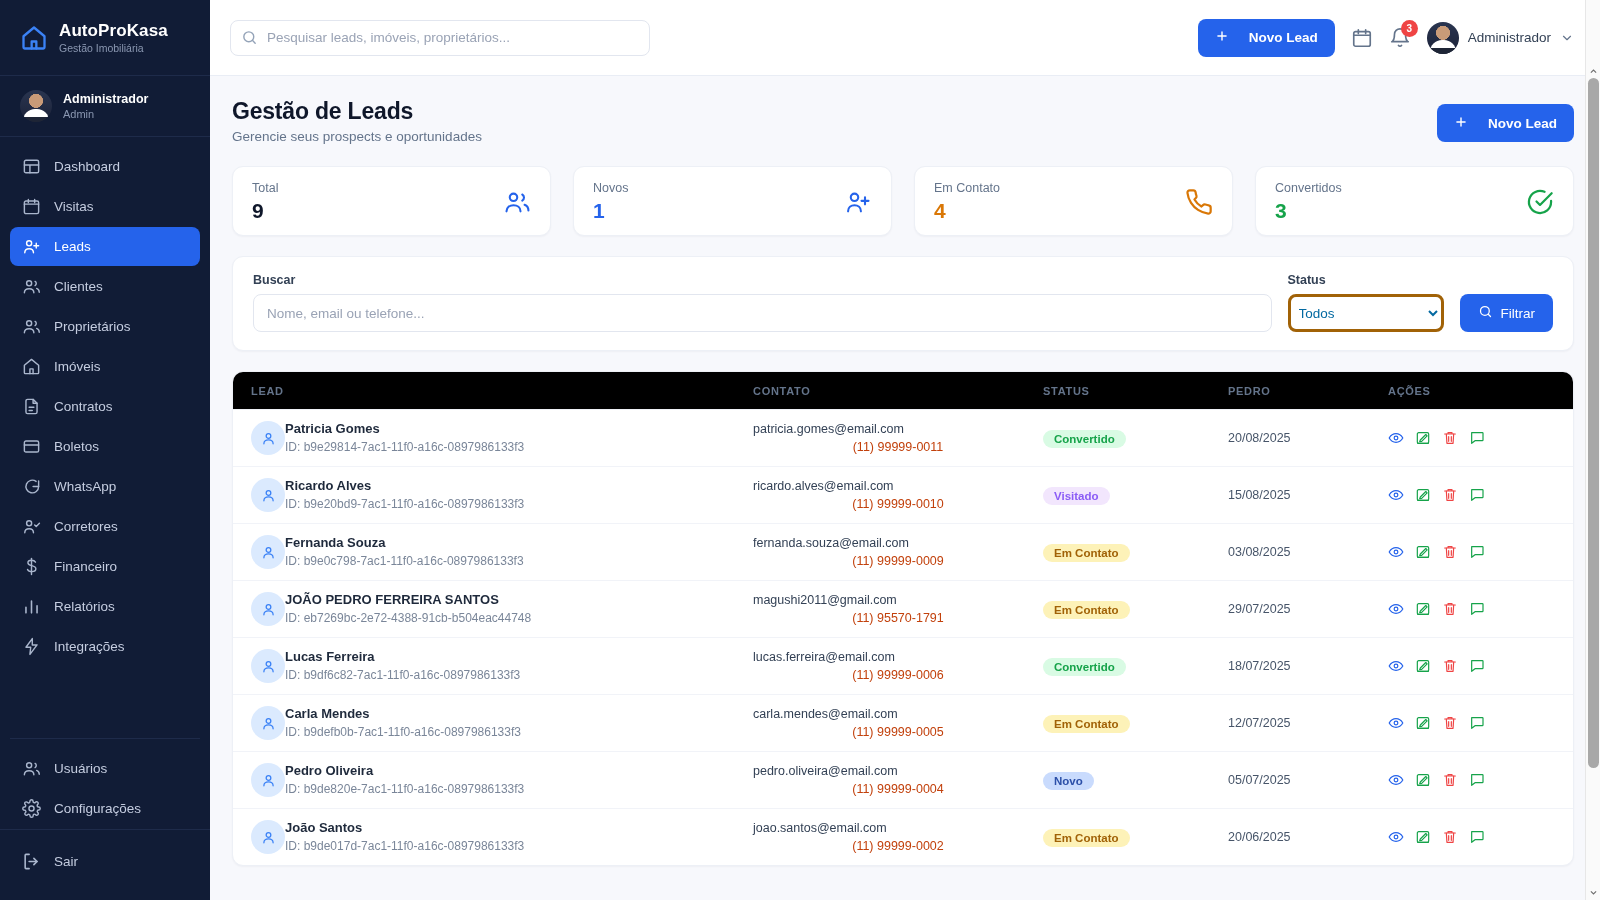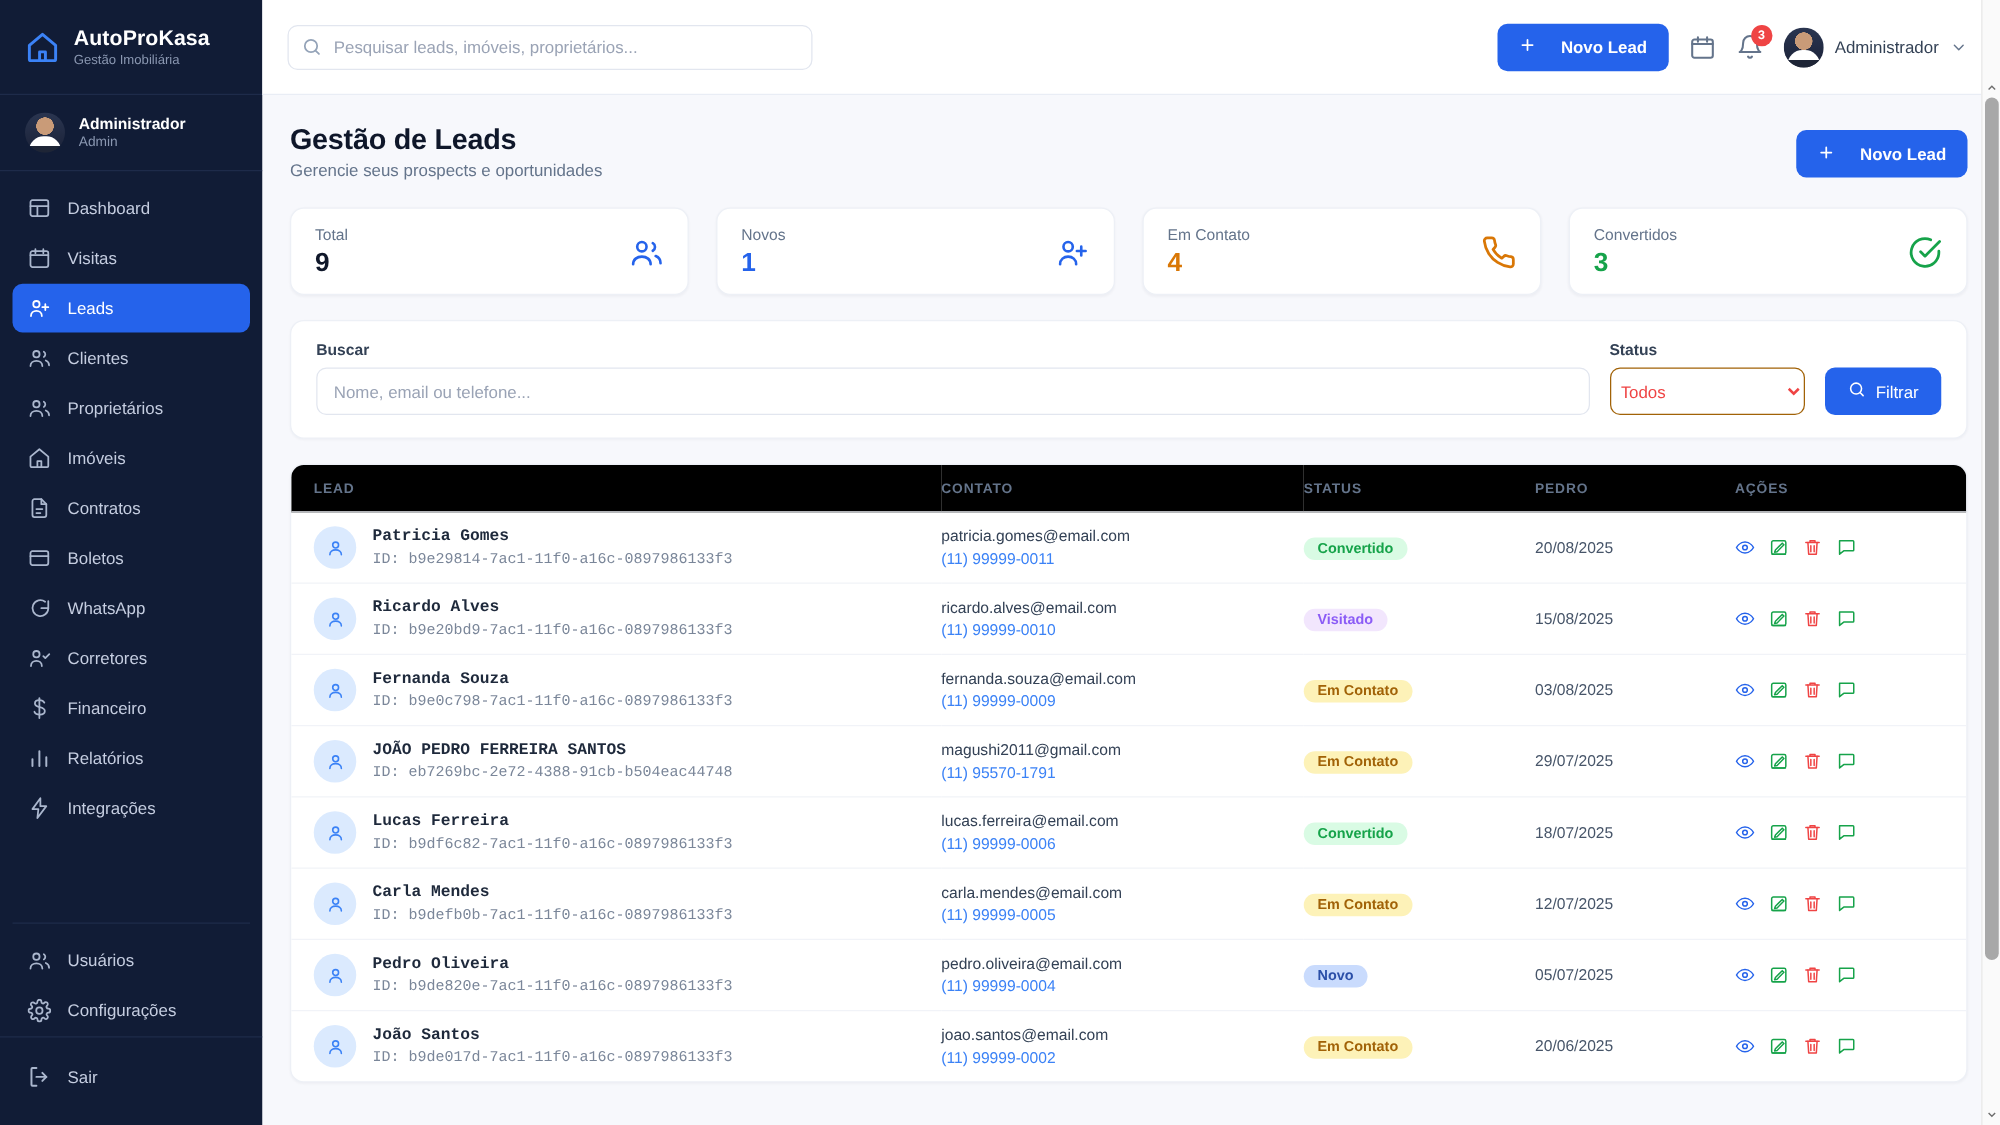--- a/index.html
+++ b/index.html
@@ -142,22 +142,22 @@
   .f-col { display: flex; flex-direction: column; gap: 7px; }
   .f-col.grow { flex: 1 1 auto; }
   .f-label { font-size: 12.5px; color: #334155; font-weight: bold; }
   .f-input {
     height: 38px; border: 1px solid #e2e6ef; border-radius: 8px; padding: 0 13px;
     font-size: 13.5px; color: #1e293b; outline: none; background: #fff;
     font-family: "Liberation Sans", sans-serif; width: 100%;
   }
   .f-input::placeholder { color: #9aa3b5; }
   .f-select {
-    height: 38px; width: 156px; border: 1px solid #a16207; border-radius: 8px;
-    padding: 0 4px; font-size: 13.5px; color: #ef4444; background: #fff;
+    height: 38px; width: 156px; border: 3px solid #a16207; border-radius: 8px;
+    padding: 0 4px; font-size: 13.5px; color: #0369a1; background: #fff;
     font-family: "Liberation Sans", sans-serif; outline: none;
   }
   .btn-filter {
     background: #2563eb; color: #fff; border: none; border-radius: 8px; height: 38px;
     padding: 0 18px; font-size: 13.5px; display: flex; align-items: center; gap: 8px;
     cursor: pointer; font-family: "Liberation Sans", sans-serif;
   }
 
   .table-card {
     margin-top: 20px; background: #fff; border: 1px solid #edf0f6;
@@ -170,30 +170,30 @@
     font-weight: bold; background: #000000; padding: 13px 0 12px 0;
     border-bottom: 1px solid #eef1f6;
   }
   th.c-lead   { width: 520px; padding-left: 18px; }
   th.c-contact{ width: 290px; }
   th.c-status { width: 185px; }
   th.c-date   { width: 160px; }
   th.c-actions{ width: auto; }
   tbody td { border-bottom: 1px solid #f1f3f8; padding: 11px 0; vertical-align: middle; }
   tbody tr:last-child td { border-bottom: none; }
-  .lead-cell { display: flex; align-items: flex-start; gap: 13px; padding-left: 18px; font-family: Liberation Mono, monospace; }
+  .lead-cell { display: flex; align-items: flex-start; padding-left: 18px; }
   .lead-av {
     width: 34px; height: 34px; border-radius: 50%; background: #dbeafe;
     display: flex; align-items: center; justify-content: center; flex: 0 0 34px;
     color: #3b82f6;
   }
   .lead-name { font-size: 13px; font-weight: bold; color: #1e293b; line-height: 16px; }
   .lead-id { font-size: 12px; color: #7a8699; margin-top: 3px; line-height: 15px; }
   .ct-email { font-size: 12.5px; color: #334155; line-height: 16px; }
-  .ct-phone { font-size: 12.5px; color: #3b82f6; margin-top: 3px; line-height: 15px; }
+  .ct-phone { font-size: 12.5px; color: #c2410c; margin-top: 3px; line-height: 15px; text-align: center; }
   .pill {
     display: inline-block; border-radius: 11px; padding: 3px 11px;
     font-size: 11.5px; font-weight: bold;
   }
   .pill.convertido { background: #d9fbe4; color: #16a34a; }
   .pill.visitado   { background: #f2e6fd; color: #8b5cf6; }
   .pill.contato    { background: #fdf2b8; color: #a16207; }
   .pill.novo       { background: #c9dbfd; color: #2b4fa8; }
   .date-cell { font-size: 12.5px; color: #475569; }
   .actions { display: flex; align-items: center; gap: 11px; }

